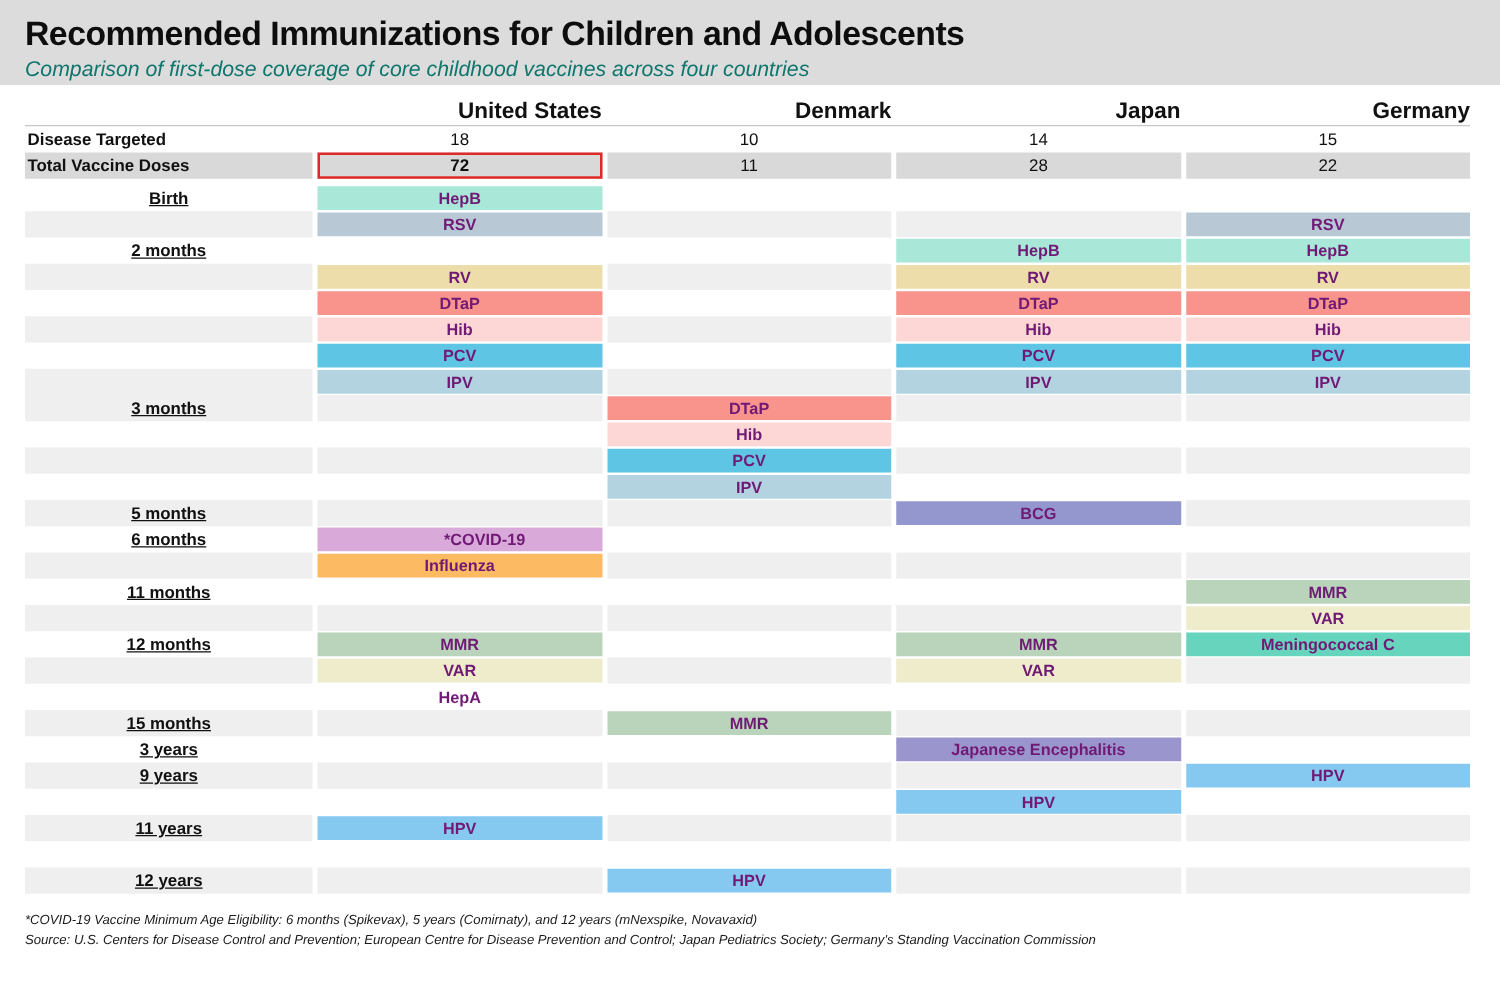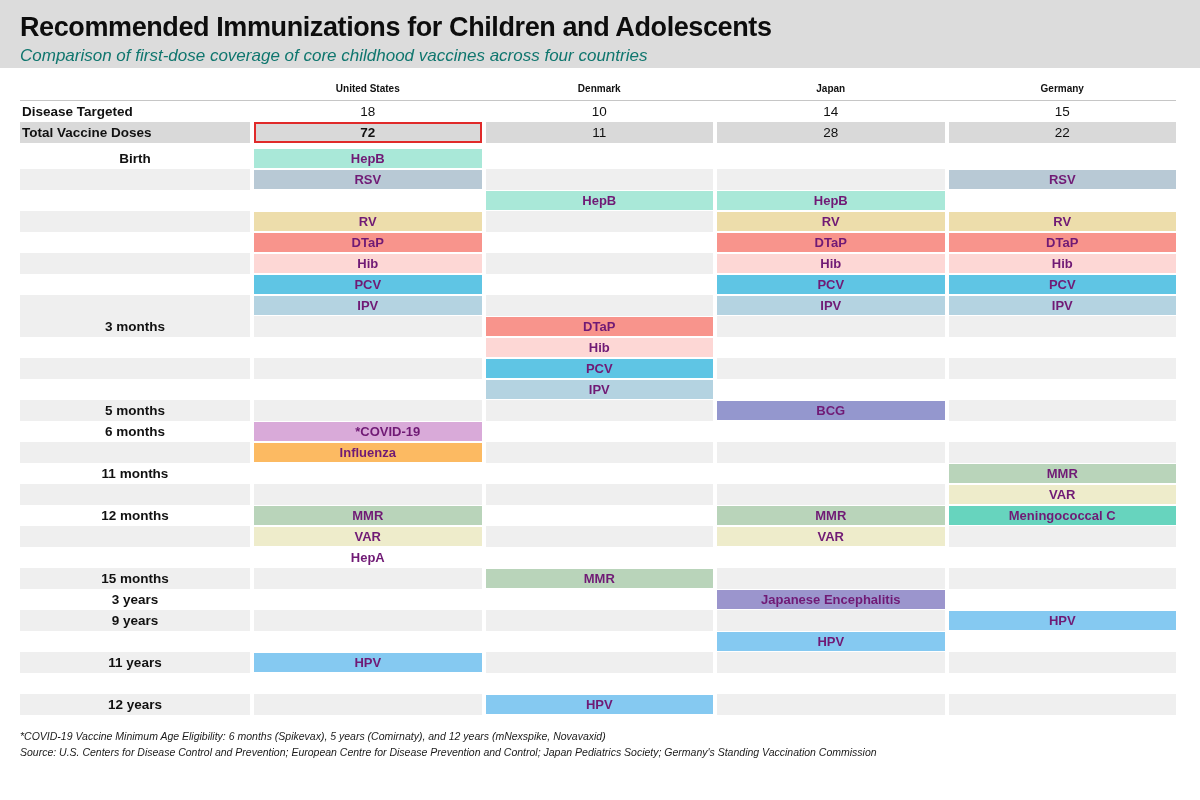--- a/index.html
+++ b/index.html
@@ -7,35 +7,35 @@
     font-family: "Liberation Sans", sans-serif; color: #111; overflow: hidden; }
 
   .page-header { background: #dcdcdc; height: 68px; padding: 12px 0 0 20px; }
   .page-title { font-size: 27px; font-weight: 800; letter-spacing: -0.4px; color: #0d0d0d; }
   .page-subtitle { font-size: 17px; font-style: italic; font-weight: 500; color: #0f766e; margin-top: 3px; }
 
   .table-wrap { margin: 8px 24px 0 20px; }
   .grid-row { display: grid; grid-template-columns: 230px 1fr 1fr 1fr 1fr; column-gap: 4px; }
 
   .head-row { height: 25px; align-items: center; border-bottom: 1px solid #c6c6c6; }
-  .country-name { text-align: center; font-weight: 700; font-size: 10px; }
+  .country-name { text-align: right; font-weight: 700; font-size: 18px; }
 
   .stat-row { height: 21px; }
   .stat-row > div { display: flex; align-items: center; }
   .stat-label { font-size: 13.5px; font-weight: 700; padding-left: 2px; }
   .stat-val { justify-content: center; font-size: 13.5px; }
   .total-row > div { background: #d9d9d9; }
   .stat-val.highlight { border: 2px solid #e02a2a; font-weight: 700; }
 
   .vgrid { margin-top: 5px; }
   .vrow { height: 21px; }
   .vrow.striped .cell { background: #efefef; }
   .vrow .cell.has-bar { background: #ffffff; }
   .label-cell { display: flex; align-items: center; justify-content: center;
-    font-weight: 700; font-size: 13.5px; }
+    font-weight: 700; font-size: 13.5px; text-decoration: underline; }
   .bar { height: 19px; margin-top: 1px; line-height: 19px; text-align: center;
     font-size: 13px; font-weight: 600; color: #701a75; }
 
   .footer { margin: 14px 0 0 20px; font-size: 10.5px; font-style: italic;
     color: #1a1a1a; line-height: 1.5; }
 </style>
 </head>
 <body>
 
 <div class="page-header">
@@ -84,20 +84,21 @@
         <div class="cell has-bar">
           <div class="bar" style="background: rgb(184, 201, 213);">RSV</div>
         </div>
         <div class="cell"></div>
         <div class="cell"></div>
         <div class="cell has-bar">
           <div class="bar" style="background: rgb(184, 201, 213);">RSV</div>
         </div>
       </div>
       <div class="grid-row vrow">
+        <div class="cell label-cell">2 months</div>
         <div class="cell"></div>
         <div class="cell"></div>
         <div class="cell has-bar">
           <div class="bar" style="background: rgb(169, 232, 216);">HepB</div>
         </div>
         <div class="cell has-bar">
           <div class="bar" style="background: rgb(169, 232, 216);">HepB</div>
         </div>
       </div>
       <div class="grid-row vrow striped">

